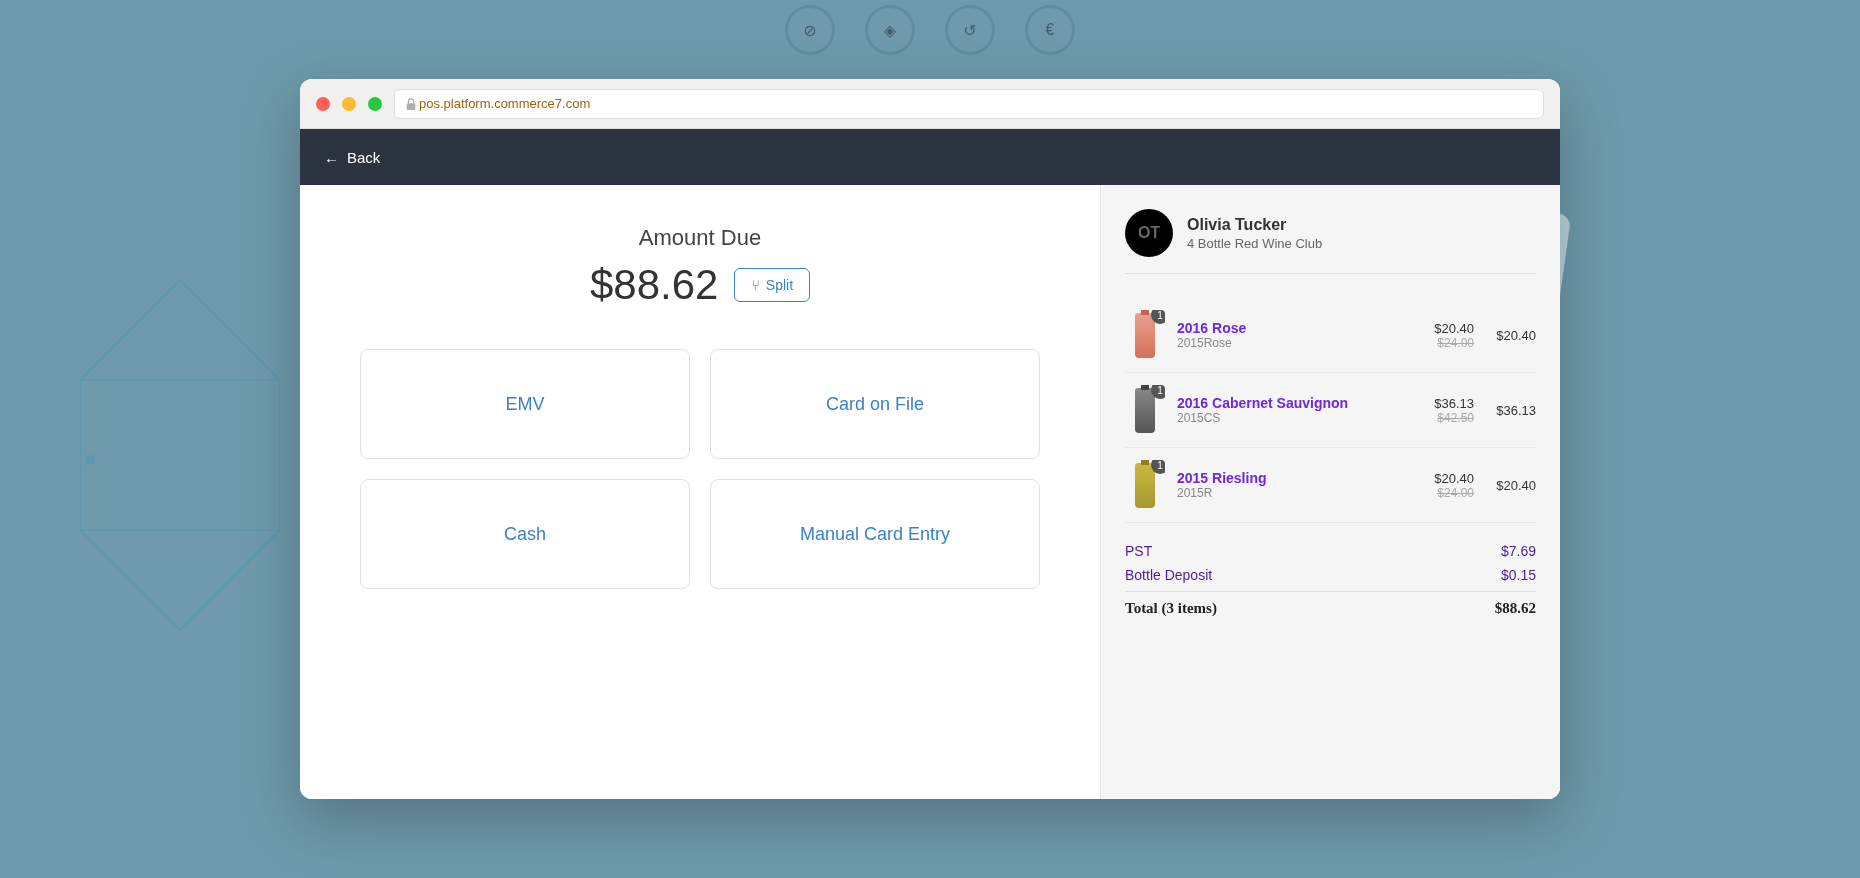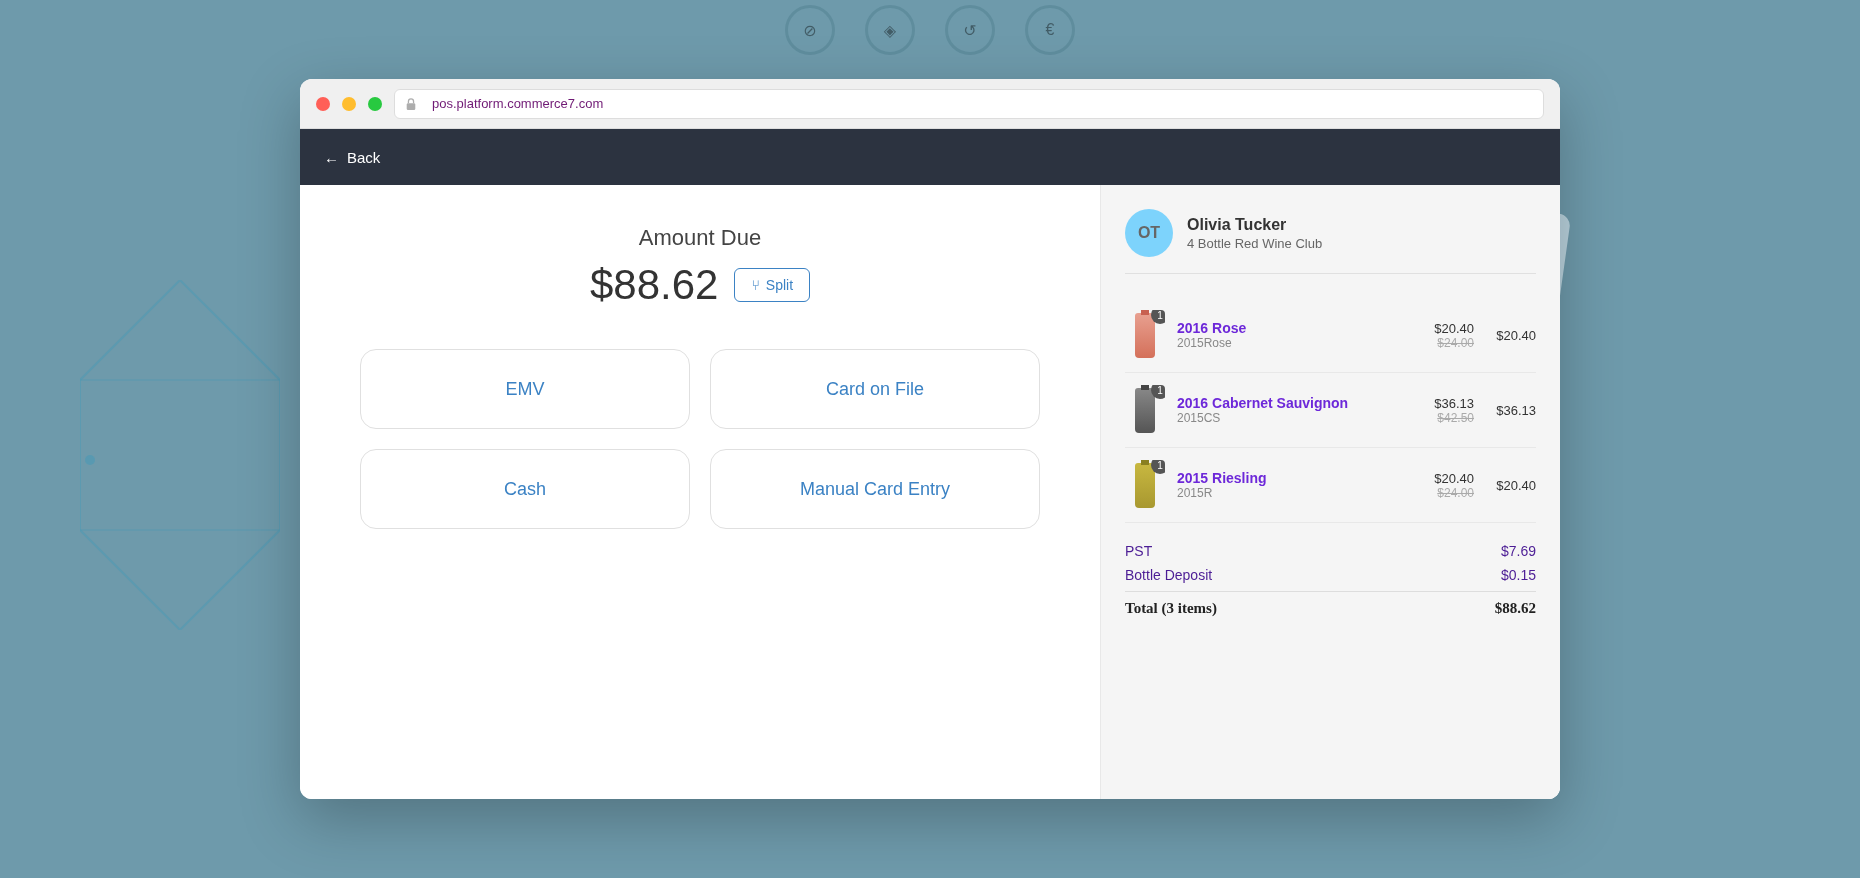--- a/index.html
+++ b/index.html
@@ -100,23 +100,23 @@
     .tl-green { background: #28c940; }
     .address-bar {
       flex: 1;
       background: #fff;
       border-radius: 6px;
       border: 1px solid #ddd;
       height: 30px;
       display: flex;
       align-items: center;
       padding: 0 10px;
-      gap: 15px;
+      gap: 2px;
       font-size: 13px;
-      color: #701a75;
+      color: #a16207;
     }
     .lock-icon-svg {
       width: 12px;
       height: 12px;
       opacity: 0.6;
     }
 
     
     .nav-bar {
       height: 56px;
@@ -187,22 +187,22 @@
     .payment-grid {
       display: grid;
       grid-template-columns: 1fr 1fr;
       gap: 20px;
       width: 100%;
       max-width: 700px;
     }
     .payment-btn {
       border: 1.5px solid #e0e0e0;
       background: #fff;
-      border-radius: 16px;
-      height: 80px;
+      border-radius: 8px;
+      height: 110px;
       font-size: 18px;
       color: #3b82c4;
       cursor: pointer;
       display: flex;
       align-items: center;
       justify-content: center;
     }
 
     
     .right-panel {
@@ -219,21 +219,21 @@
       align-items: center;
       gap: 14px;
       margin-bottom: 24px;
       padding-bottom: 16px;
       border-bottom: 1px solid #e0e0e0;
     }
     .avatar {
       width: 48px;
       height: 48px;
       border-radius: 50%;
-      background: #7dd3fc;
+      background: #000000;
       display: flex;
       align-items: center;
       justify-content: center;
       font-size: 16px;
       font-weight: 600;
       color: #666;
       flex-shrink: 0;
     }
     .customer-info .customer-name {
       font-size: 16px;

